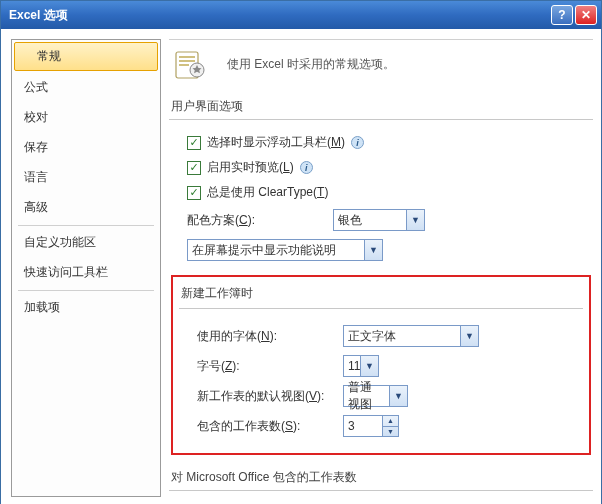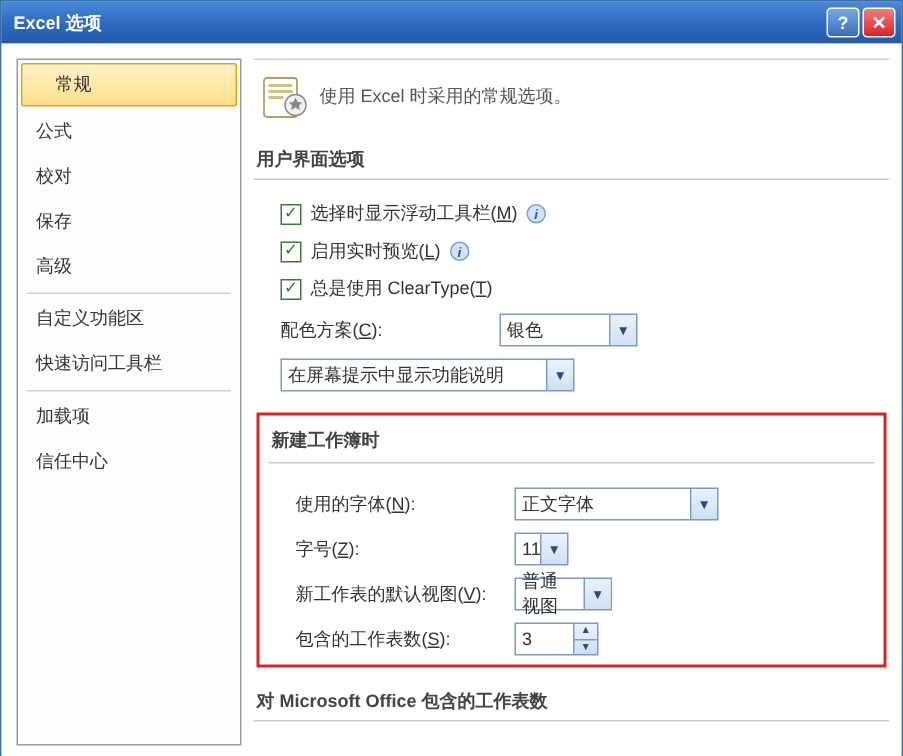--- a/index.html
+++ b/index.html
@@ -1,73 +1,73 @@
 <!DOCTYPE html>
 <html><head>
   <meta charset="utf-8">
   <style>
     * { margin: 0; padding: 0; box-sizing: border-box; font-family: "Microsoft YaHei", SimSun, sans-serif; }
     body { background: #fff; width: 602px; height: 504px; overflow: hidden; }
-    .window { width: 602px; height: 504px; border: 1px solid #3a6ea5; background: #c4b5fd; }
+    .window { width: 602px; height: 504px; border: 1px solid #3a6ea5; background: #4d7c0f; }
     .titlebar { height: 28px; background: linear-gradient(to bottom, #4a8ad8 0%, #2f6bc0 50%, #235aa8 100%); display: flex; align-items: center; padding: 0 4px 0 8px; color: #fff; font-size: 12px; font-weight: bold; }
     .titlebar-text { flex: 1; }
     .titlebar-btns { display: flex; gap: 2px; }
     .tb-btn { width: 22px; height: 20px; border: 1px solid #fff; border-radius: 3px; display: flex; align-items: center; justify-content: center; font-size: 12px; font-weight: bold; }
     .tb-help { background: linear-gradient(to bottom,#7aa7e0,#3a6ebf); color: #fff; }
     .tb-close { background: linear-gradient(to bottom,#f08080,#d22); color: #fff; }
     .body-area { display: flex; height: calc(504px - 28px); background: #fff; padding: 10px 8px 8px 10px; gap: 8px; }
     .sidebar { width: 150px; border: 1px solid #9b9b9b; background: #fdfdfd; }
     .side-item { padding: 6px 12px; font-size: 12px; color: #333; cursor: default; border-bottom: 1px solid rgba(0,0,0,0); }
     .side-item.active { background: linear-gradient(to bottom,#fff2c8,#ffe08a); border: 1px solid #e6a100; margin: 2px; padding: 5px 22px; border-radius: 2px; }
     .side-sep { height: 1px; background: #d0d0d0; margin: 2px 6px; }
     .content { flex: 1; border-top: 1px solid #d0d0d0; padding-top: 2px; overflow: hidden; }
-    .header-row { display: flex; align-items: center; gap: 8px; padding: 6px 4px 14px 4px; }
+    .header-row { display: flex; align-items: center; gap: 22px; padding: 6px 4px 14px 4px; }
     .header-icon { width: 32px; height: 32px; position: relative; }
     .header-icon svg { width: 32px; height: 32px; }
     .header-text { font-size: 12px; color: #555; }
-    .section-title { font-size: 12px; color: #444; font-weight: bold; padding: 4px 2px; border-bottom: 1px solid #c8c8c8; margin-bottom: 10px; }
+    .section-title { font-size: 12px; color: #444; font-weight: normal; padding: 4px 2px; border-bottom: 1px solid #c8c8c8; margin-bottom: 10px; }
     .field-row { display: flex; align-items: center; gap: 6px; padding: 4px 2px 4px 18px; font-size: 12px; color: #333; }
     .chk { width: 14px; height: 14px; border: 1px solid #3a7a3a; background: #fff; display: inline-flex; align-items: center; justify-content: center; color: #2a7a2a; font-size: 11px; line-height: 1; }
     .info-dot { width: 13px; height: 13px; border-radius: 50%; background: #cfe3f6; border: 1px solid #7aa0c8; color: #2a5a8a; font-size: 9px; display: inline-flex; align-items: center; justify-content: center; font-style: italic; font-weight: bold; }
     .label-col { width: 140px; font-size: 12px; color: #333; }
     .select { border: 1px solid #7a9ac8; background: #fff; height: 22px; display: inline-flex; align-items: center; padding: 0 4px; font-size: 12px; position: relative; }
     .select .dd { position: absolute; right: 0; top: 0; width: 18px; height: 100%; border-left: 1px solid #7a9ac8; background: linear-gradient(to bottom,#eaf2fb,#cfe0f4); display: flex; align-items: center; justify-content: center; font-size: 9px; color: #2a4a7a; }
     .select .val { padding-right: 20px; }
     .spinner { border: 1px solid #7a9ac8; background: #fff; height: 22px; width: 56px; display: inline-flex; align-items: center; padding: 0 4px; font-size: 12px; position: relative; }
     .spinner .spin { position: absolute; right: 0; top: 0; width: 16px; height: 100%; border-left: 1px solid #7a9ac8; background: linear-gradient(to bottom,#eaf2fb,#cfe0f4); display: flex; flex-direction: column; }
     .spinner .spin span { flex: 1; display: flex; align-items: center; justify-content: center; font-size: 7px; color: #2a4a7a; }
     .spinner .spin span:first-child { border-bottom: 1px solid #7a9ac8; }
-    .redbox { border: 2px solid #d22; padding: 8px 6px 2px 6px; margin: 10px 2px; }
+    .redbox { border: 2px solid #d22; padding: 8px 6px 12px 6px; margin: 10px 2px; }
     .section-title.inside { border-bottom: 1px solid #c8c8c8; margin-bottom: 12px; padding: 0 2px 6px 2px; }
     .u { text-decoration: underline; }
   </style>
 </head>
 <body>
 
 <div class="window">
   <div class="titlebar">
     <span class="titlebar-text">Excel 选项</span>
     <div class="titlebar-btns">
       <div class="tb-btn tb-help">?</div>
       <div class="tb-btn tb-close">✕</div>
     </div>
   </div>
   <div class="body-area">
     <div class="sidebar">
       <div class="side-item active"><span>常规</span></div>
       <div class="side-item"><span>公式</span></div>
       <div class="side-item"><span>校对</span></div>
       <div class="side-item"><span>保存</span></div>
+      <div class="side-item"><span>语言</span></div>
       <div class="side-item"><span>高级</span></div>
       <div class="side-sep"></div>
       <div class="side-item"><span>自定义功能区</span></div>
       <div class="side-item"><span>快速访问工具栏</span></div>
       <div class="side-sep"></div>
       <div class="side-item"><span>加载项</span></div>
-      <div class="side-item"><span>信任中心</span></div>
     </div>
 
     <div class="content">
       <div class="header-row">
         <span class="header-icon">
           <svg viewBox="0 0 32 32">
             <rect x="3" y="4" width="22" height="26" rx="2" fill="#fff" stroke="#b0a060" stroke-width="1.2"></rect>
             <rect x="6" y="8" width="16" height="2" fill="#d0c080"></rect>
             <rect x="6" y="12" width="16" height="2" fill="#d0c080"></rect>
             <rect x="6" y="16" width="10" height="2" fill="#d0c080"></rect>

